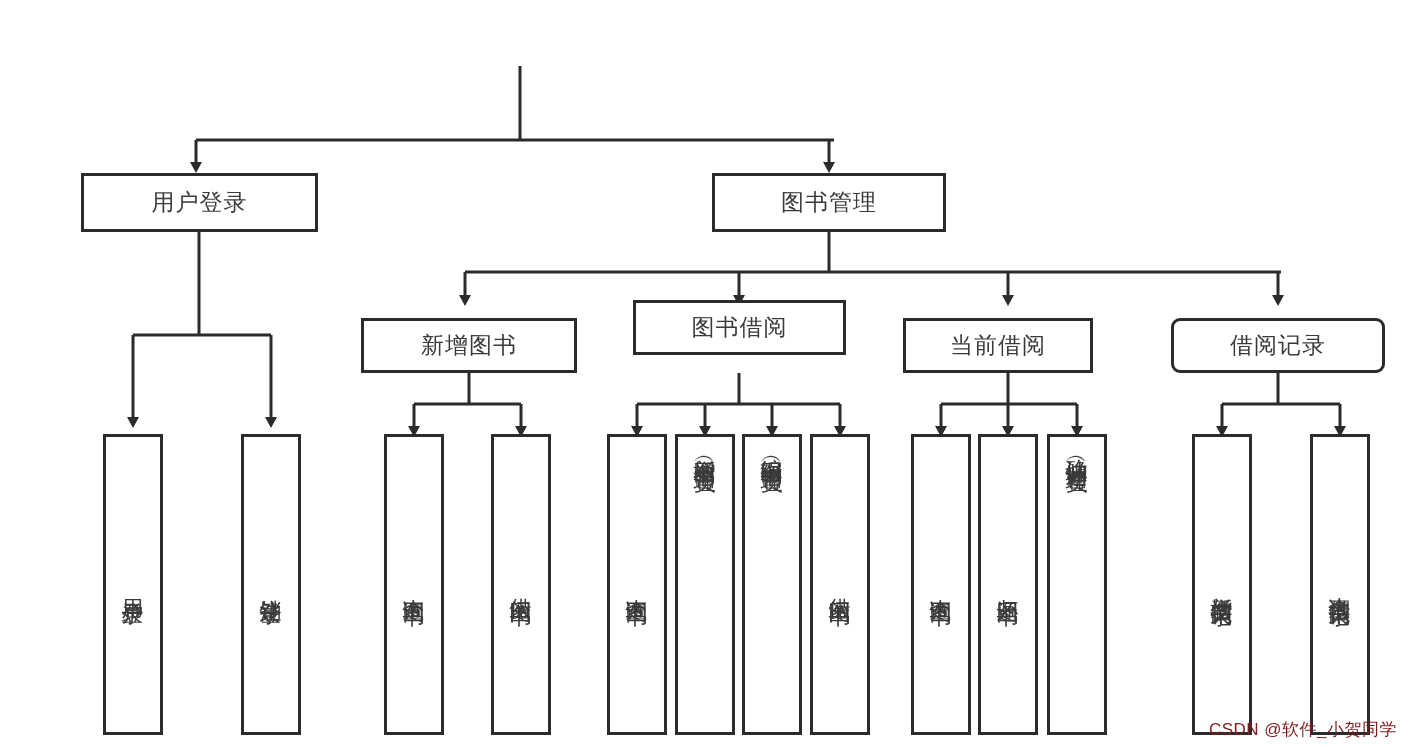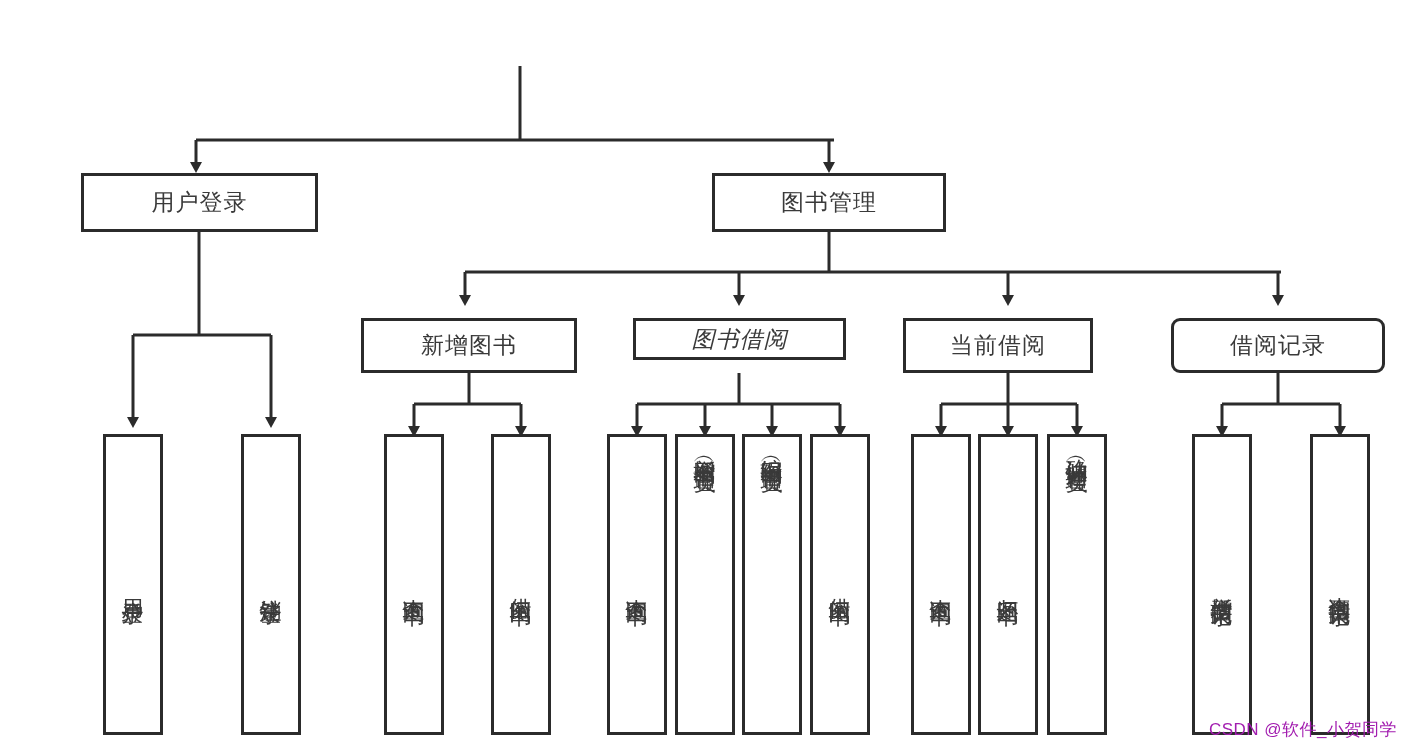--- a/index.html
+++ b/index.html
@@ -66,21 +66,21 @@
   }
   .vwrap.top {
     align-items: flex-start;
     padding-top: 4px;
   }
   .watermark {
     position: absolute;
     right: 8px;
     bottom: 6px;
     font-size: 17px;
-    color: #a21caf;
+    color: #7f1d1d;
     letter-spacing: 0.5px;
     white-space: nowrap;
   }
 </style>
 </head>
 <body>
 
 <div id="canvas">
 
   <svg class="wires" viewBox="0 0 1405 747">
@@ -137,21 +137,21 @@
   <div class="node h" style="left:81px; top:173px; width:237px; height:59px;">
     <span>用户登录</span>
   </div>
   <div class="node h" style="left:712px; top:173px; width:234px; height:59px;">
     <span>图书管理</span>
   </div>
 
   <div class="node h" style="left:361px; top:318px; width:216px; height:55px;">
     <span>新增图书</span>
   </div>
-  <div class="node h" style="left:633px; top:318px; width:213px; height:42px;font-style:italic;">
+  <div class="node h" style="left:633px; top:300px; width:213px; height:55px;">
     <span>图书借阅</span>
   </div>
   <div class="node h" style="left:903px; top:318px; width:190px; height:55px;">
     <span>当前借阅</span>
   </div>
   <div class="node h" style="left:1171px; top:318px; width:214px; height:55px;border-radius:9px;">
     <span>借阅记录</span>
   </div>
 
   <div class="node v" style="left:103px; top:434px; width:60px; height:301px;">

